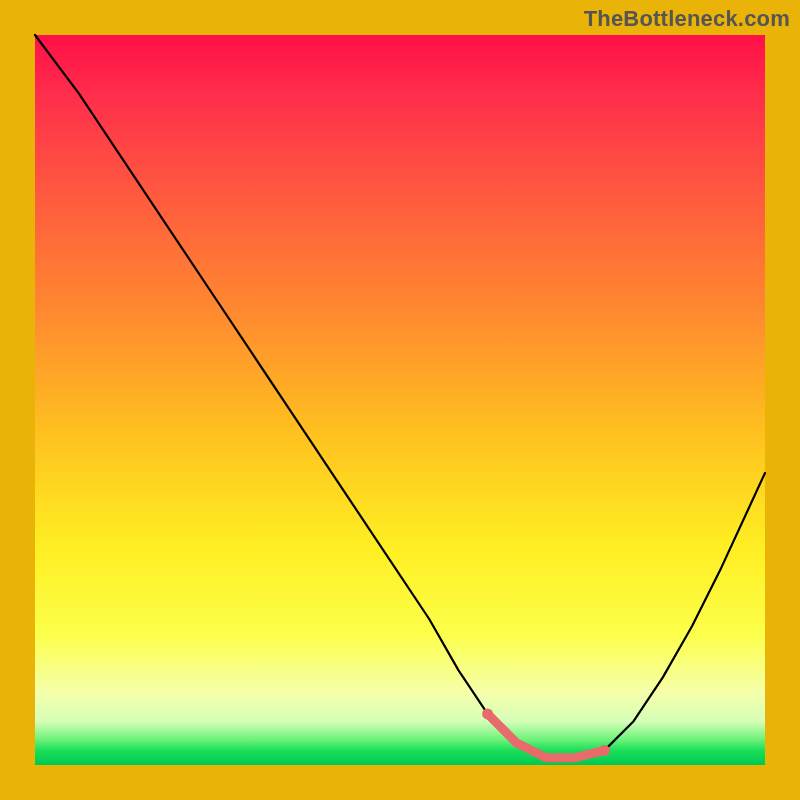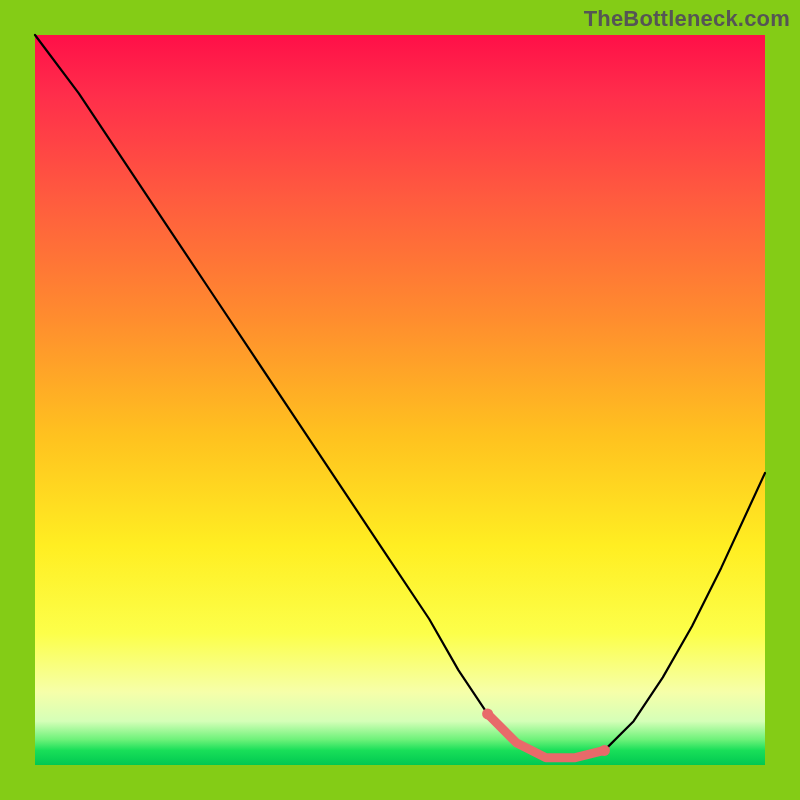--- a/index.html
+++ b/index.html
@@ -8,21 +8,21 @@
     width: 800px;
     height: 800px;
     background: #000;
     overflow: hidden;
     font-family: Arial, Helvetica, sans-serif;
   }
   .frame {
     position: relative;
     width: 800px;
     height: 800px;
-    background: #84cc16;
+    background: #eab308;
   }
   .watermark {
     position: absolute;
     top: 6px;
     right: 10px;
     color: #555;
     font-size: 22px;
     font-weight: 600;
     letter-spacing: 0.2px;
     user-select: none;

